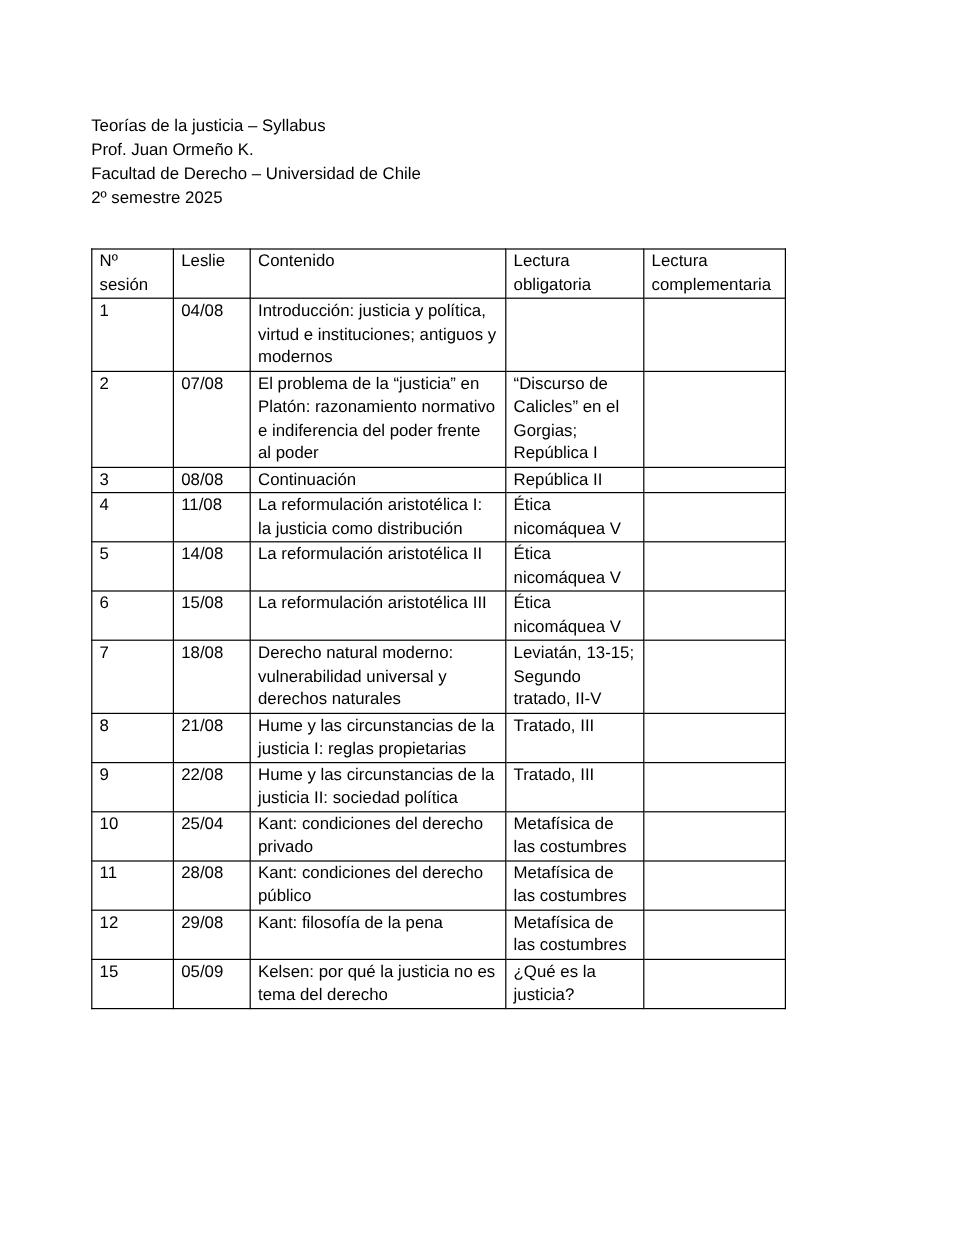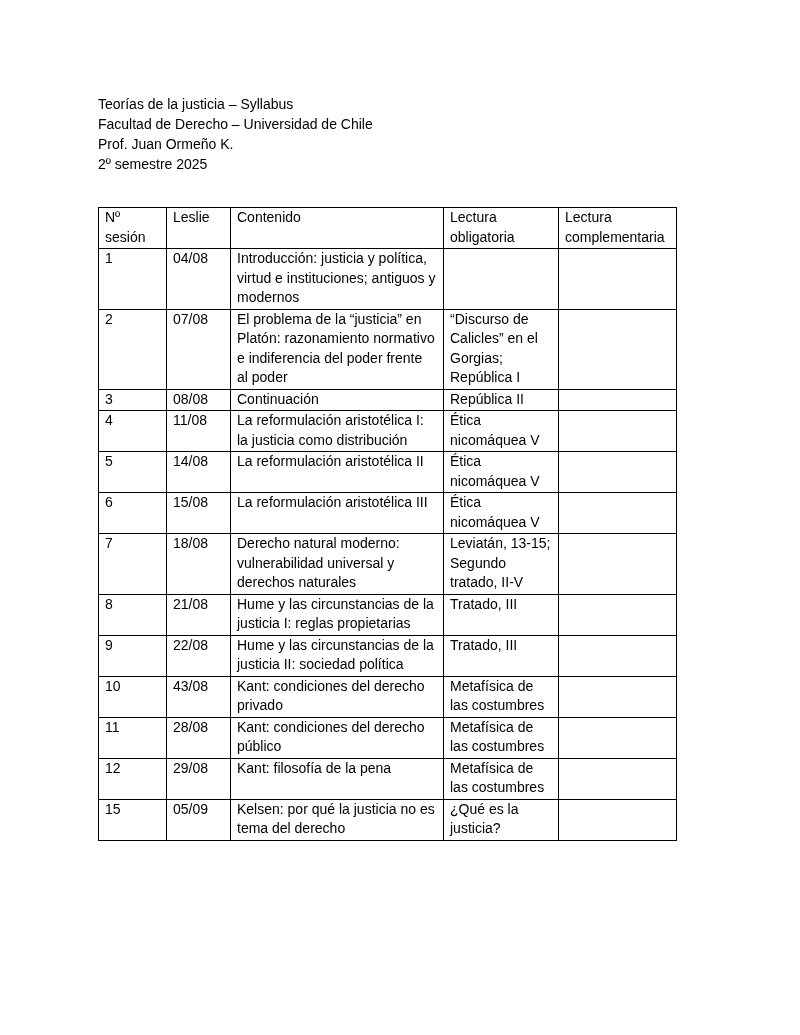--- a/index.html
+++ b/index.html
@@ -6,21 +6,21 @@
   html, body { background: #ffffff; }
   body {
     width: 800px;
     height: 1035px;
     overflow: hidden;
     font-family: "Liberation Sans", sans-serif;
     color: #000000;
     position: relative;
   }
   .page {
-    padding: 94px 0 0 98px;
+    padding: 94px 0 0 76px;
     width: 800px;
     height: 1035px;
   }
   .doc-header {
     font-size: 14px;
     line-height: 20px;
   }
   table.syllabus {
     border-collapse: collapse;
     table-layout: fixed;
@@ -43,22 +43,22 @@
     white-space: pre-line;
   }
 </style>
 </head>
 <body>
 
 <div class="page">
 
   <div class="doc-header">
     <div>Teorías de la justicia – Syllabus</div>
+    <div>Prof. Juan Ormeño K.</div>
     <div>Facultad de Derecho – Universidad de Chile</div>
-    <div>Prof. Juan Ormeño K.</div>
     <div>2º semestre 2025</div>
   </div>
 
   <table class="syllabus">
     <colgroup>
       <col style="width:68px">
       <col style="width:64px">
       <col style="width:213px">
       <col style="width:115px">
       <col style="width:118px">
@@ -134,21 +134,21 @@
         </tr>
         <tr>
           <td>9</td>
           <td>22/08</td>
           <td>Hume y las circunstancias de la justicia II: sociedad política</td>
           <td>Tratado, III</td>
           <td></td>
         </tr>
         <tr>
           <td>10</td>
-          <td>43/08</td>
+          <td>25/04</td>
           <td>Kant: condiciones del derecho privado</td>
           <td>Metafísica de las costumbres</td>
           <td></td>
         </tr>
         <tr>
           <td>11</td>
           <td>28/08</td>
           <td>Kant: condiciones del derecho público</td>
           <td>Metafísica de las costumbres</td>
           <td></td>

